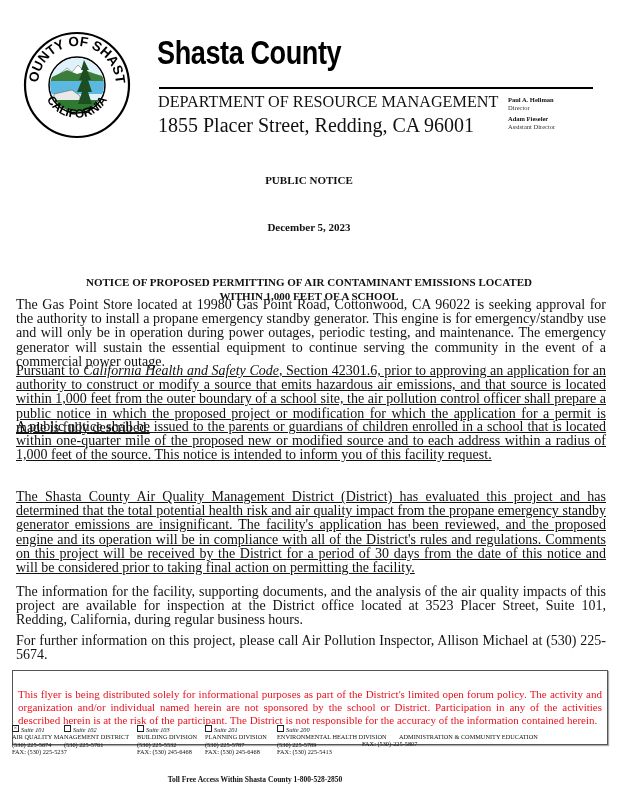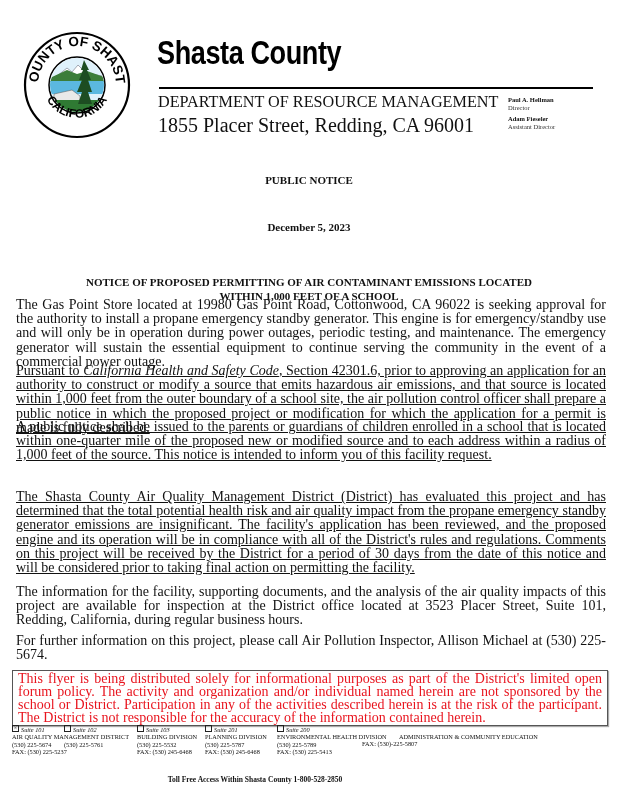--- a/index.html
+++ b/index.html
@@ -84,23 +84,23 @@
     .p3 { top: 420px; text-decoration: underline; }
     .p4 { top: 490px; text-decoration: underline; }
     .p5 { top: 585px; }
     .p6 { top: 634px; }
 
     
     .disclaimer {
       left: 12px; top: 670px;
       width: 584px;
       border: 1.5px solid #555;
-      padding: 1px 5px;
+      padding: 17px 5px;
       color: #e8141e;
-      font-size: 14px;
+      font-size: 11px;
       line-height: 13px;
       text-align: justify;
       box-shadow: 1px 1px 1px #aaa;
     }
 
     
     .footer {
       top: 725px; left: 12px;
       font-size: 6.3px;
       line-height: 7.6px;

